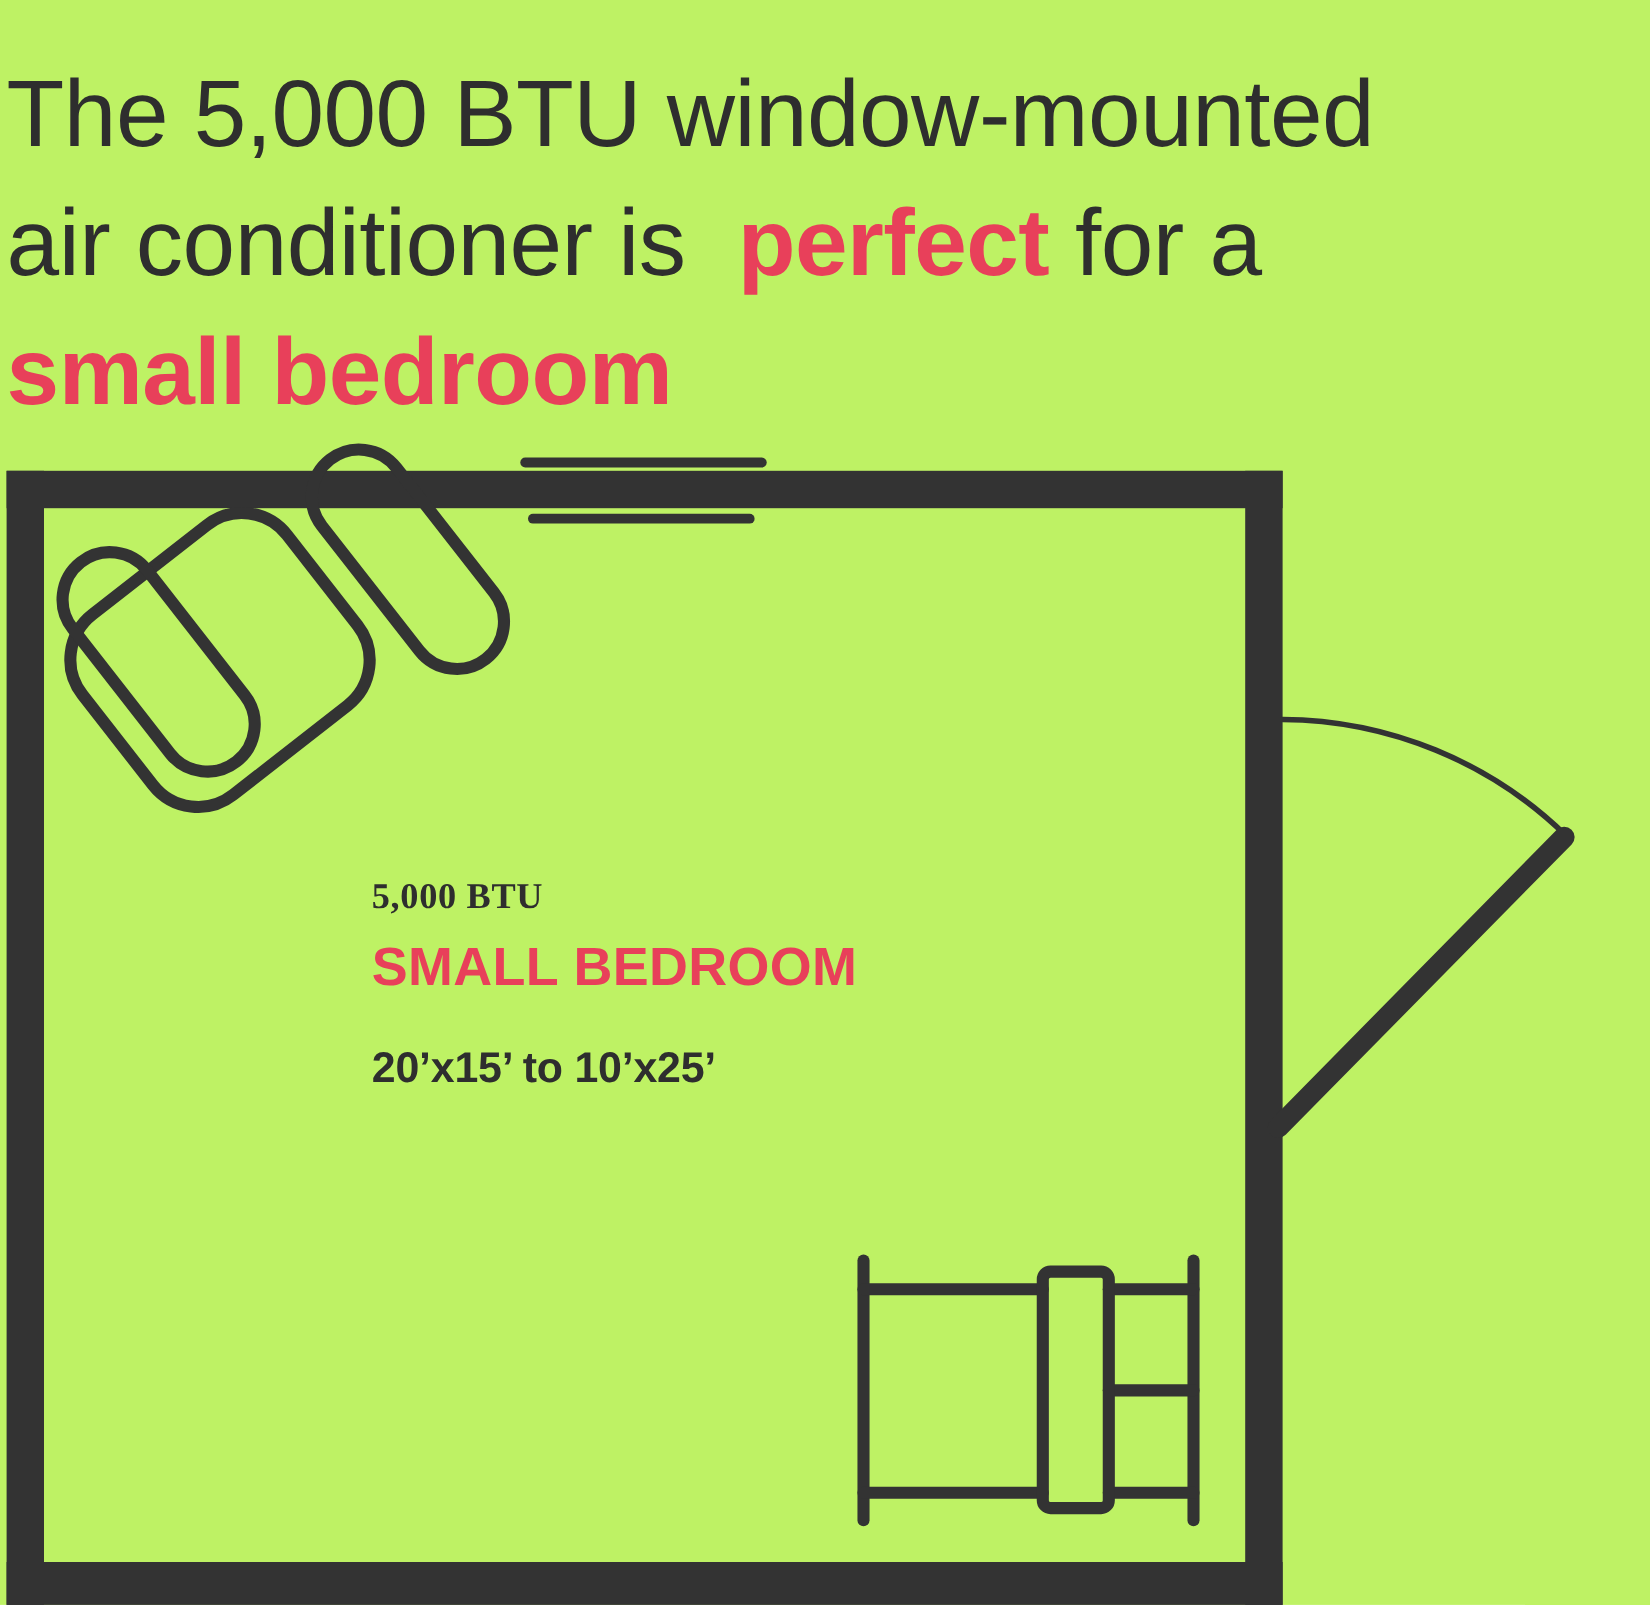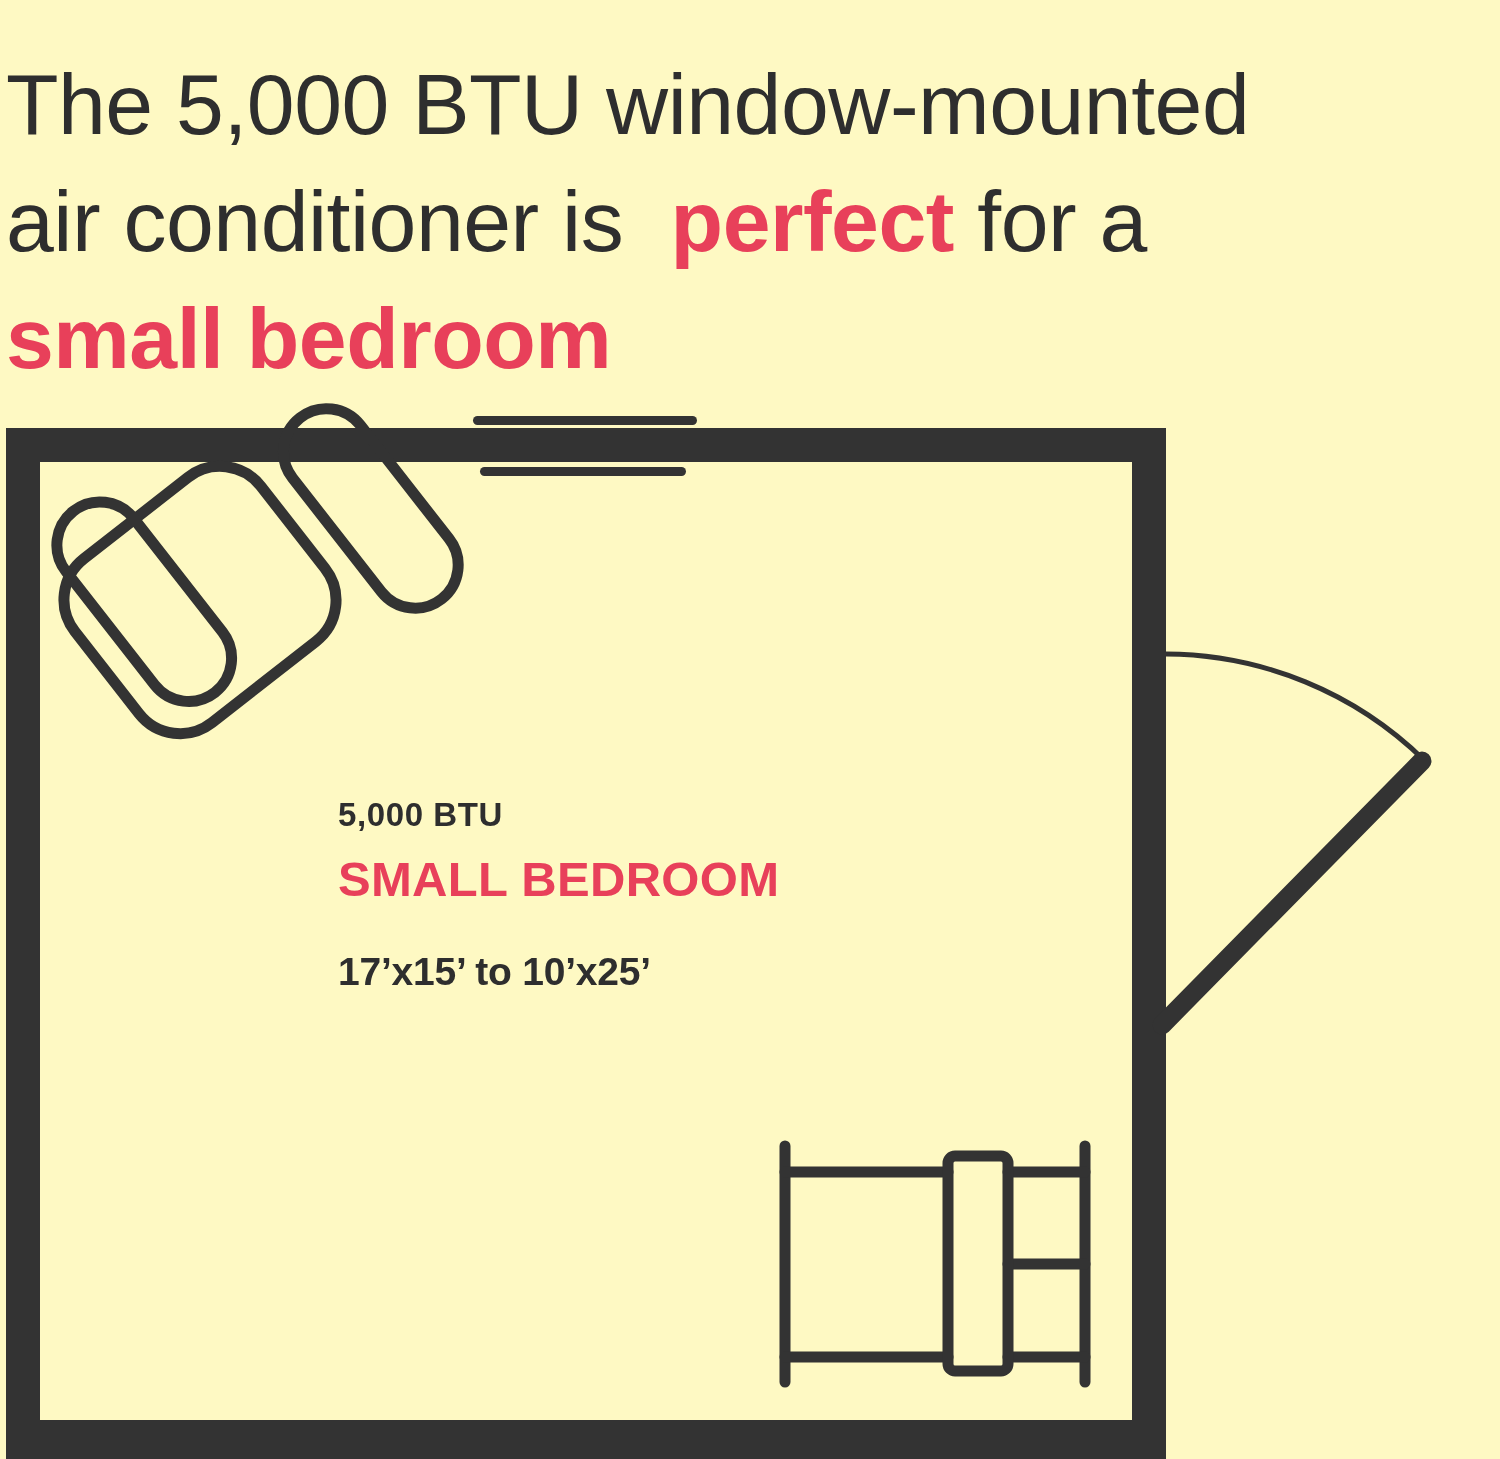--- a/index.html
+++ b/index.html
@@ -10,21 +10,21 @@
     background: #ffffff;
   }
   body {
     font-family: "Liberation Sans", sans-serif;
     -webkit-font-smoothing: antialiased;
   }
   #page {
     position: relative;
     width: 1500px;
     height: 1459px;
-    background: #fef9c3;
+    background: #bef264;
     overflow: hidden;
   }
 
   
   .headline {
     position: absolute;
     left: 6px;
     top: -12px;
     width: 1480px;
     font-family: "Liberation Sans", sans-serif;
@@ -57,21 +57,21 @@
   }
 
   
   .callout {
     position: absolute;
     left: 338px;
     top: 795px;
     width: 640px;
   }
   .callout-btu {
-    font-family: Liberation Sans, sans-serif;
+    font-family: Liberation Serif, serif;
     font-size: 33px;
     font-weight: 700;
     letter-spacing: 0.6px;
     color: #2e2e2e;
     line-height: 40px;
     margin: 0 0 16px 0;
   }
   .callout-title {
     font-family: "Liberation Sans", sans-serif;
     font-size: 49px;
@@ -160,16 +160,16 @@
 
       <line x1="1008" y1="884" x2="1085" y2="884"></line>
 
       <rect x="948" y="776" width="60" height="215" rx="7" ry="7"></rect>
     </g>
   </svg>
 
   <div class="callout">
     <div class="callout-btu">5,000 BTU</div>
     <div class="callout-title">SMALL BEDROOM</div>
-    <div class="callout-dim">17’x15’ to 10’x25’</div>
+    <div class="callout-dim">20’x15’ to 10’x25’</div>
   </div>
 
 </div>
 
 </body></html>

